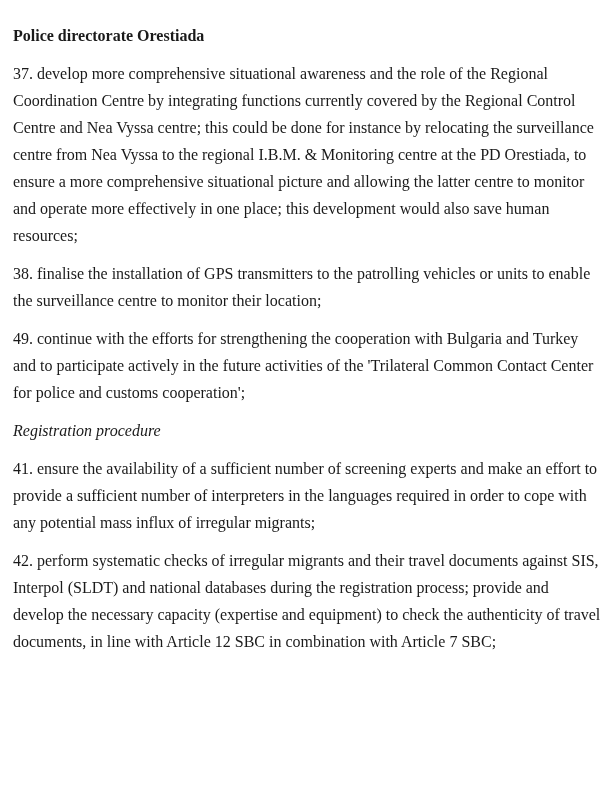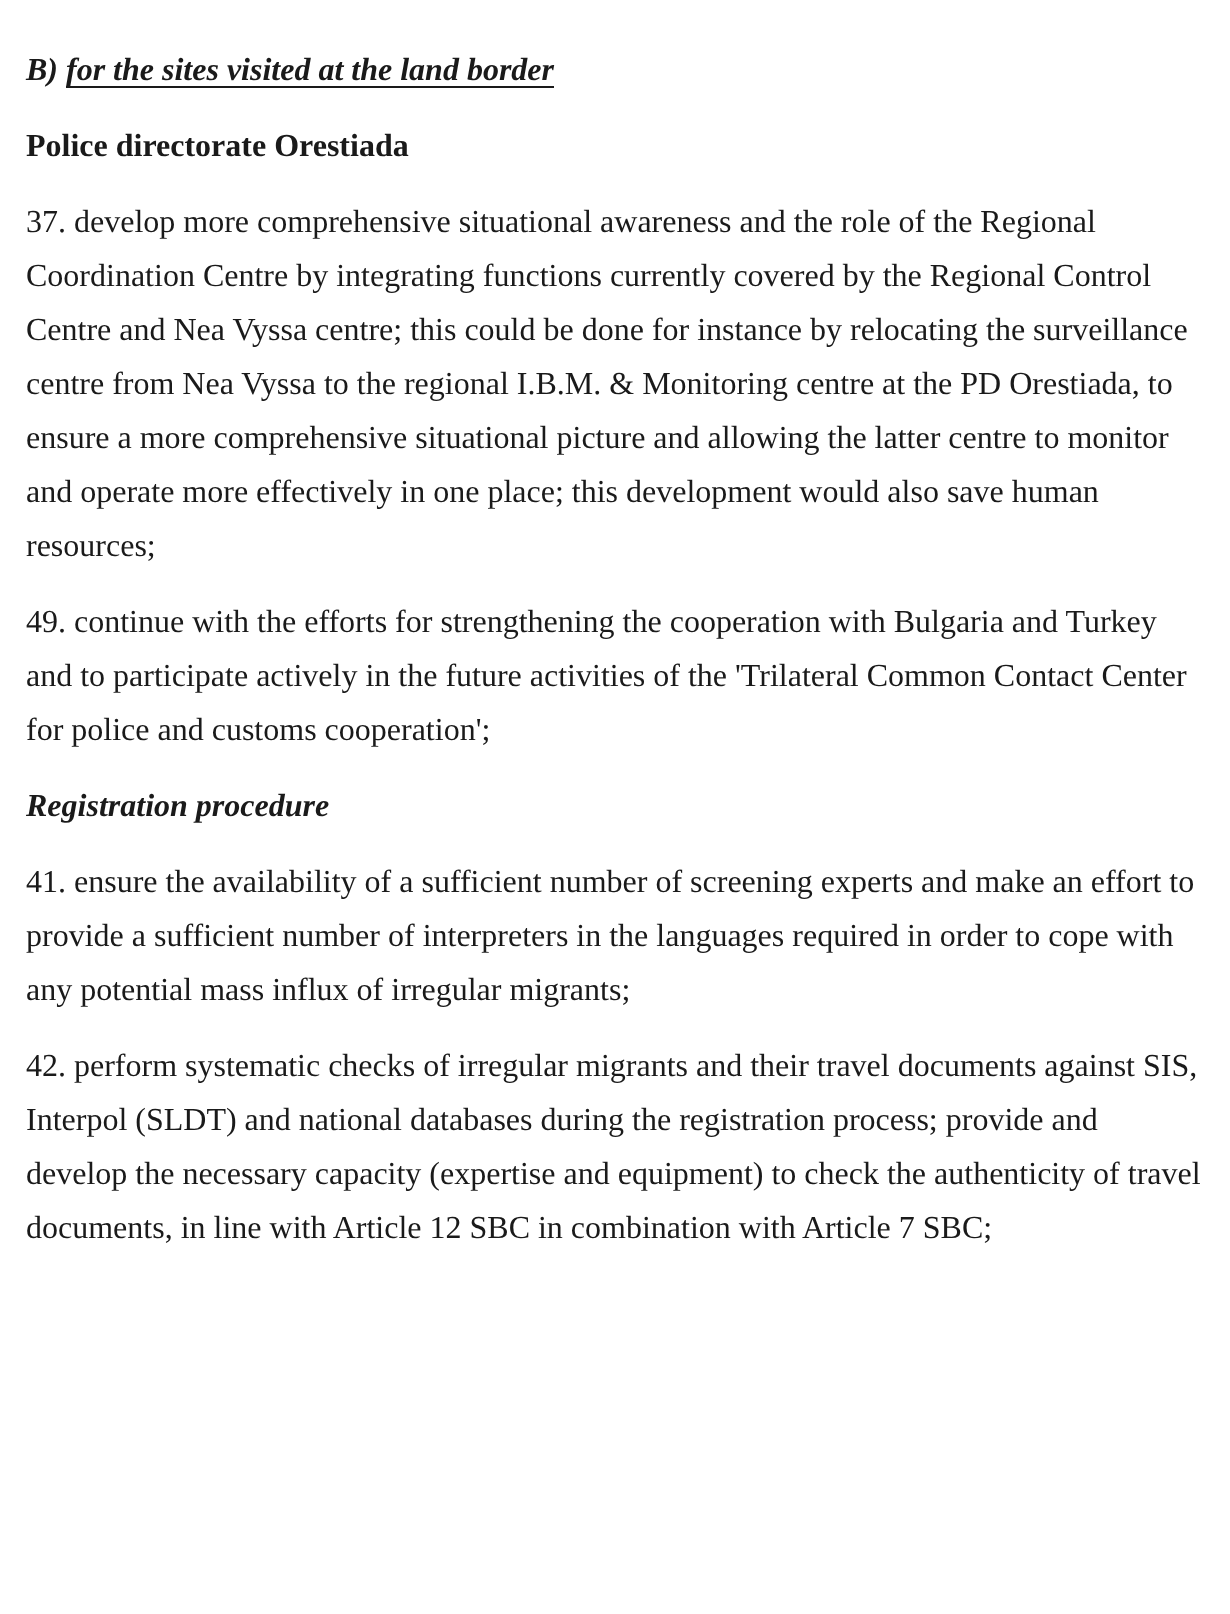--- a/index.html
+++ b/index.html
@@ -36,40 +36,40 @@
     text-underline-offset: 3px;
   }
   .doc-subheading {
     font-size: 16px;
     font-weight: bold;
     font-style: normal;
     margin: 0 0 11px 0;
   }
   .doc-subheading-italic {
     font-size: 16px;
-    font-weight: bold;
+    font-weight: normal;
     font-style: italic;
     margin: 0 0 11px 0;
   }
   .doc-paragraph {
     margin: 0 0 11px 0;
     white-space: pre-wrap;
   }
 </style>
 </head>
 <body>
 
 <main class="doc-page">
 
-  <h1 class="doc-title"><span>B) </span><span class="underlined">for the sites visited at the land border</span></h1>
 
   <h2 class="doc-subheading">Police directorate Orestiada</h2>
 
   <p class="doc-paragraph">37. develop more comprehensive situational awareness and the role of the Regional Coordination Centre by integrating functions currently covered by the Regional Control Centre and Nea Vyssa centre; this could be done for instance by relocating the surveillance centre from Nea Vyssa to the regional I.B.M. &amp; Monitoring centre at the PD Orestiada, to ensure a more comprehensive situational picture and allowing the latter centre to monitor and operate more effectively in one place; this development would also save human resources;</p>
 
+  <p class="doc-paragraph">38. finalise the installation of GPS transmitters to the patrolling vehicles or units to enable the surveillance centre to monitor their location;</p>
 
   <p class="doc-paragraph">49. continue with the efforts for strengthening the cooperation with Bulgaria and Turkey and to participate actively in the future activities of the 'Trilateral Common Contact Center for police and customs cooperation';</p>
 
 
   <h3 class="doc-subheading-italic">Registration procedure</h3>
 
 
   <p class="doc-paragraph">41. ensure the availability of a sufficient number of screening experts and make an effort to provide a sufficient number of interpreters in the languages required in order to cope with any potential mass influx of irregular migrants;</p>
 
   <p class="doc-paragraph">42. perform systematic checks of irregular migrants and their travel documents against SIS, Interpol (SLDT) and national databases during the registration process; provide and develop the necessary capacity (expertise and equipment) to check the authenticity of travel documents, in line with Article 12 SBC in combination with Article 7 SBC;</p>

